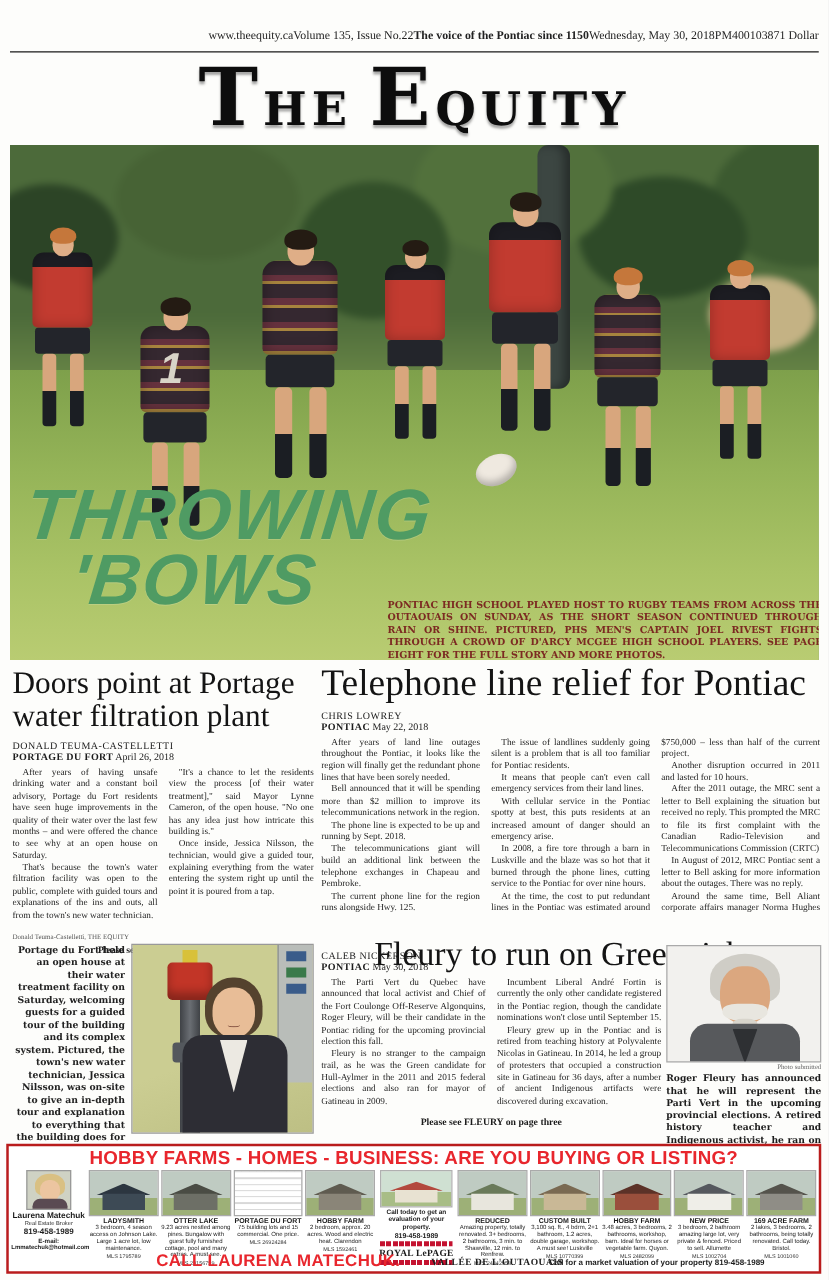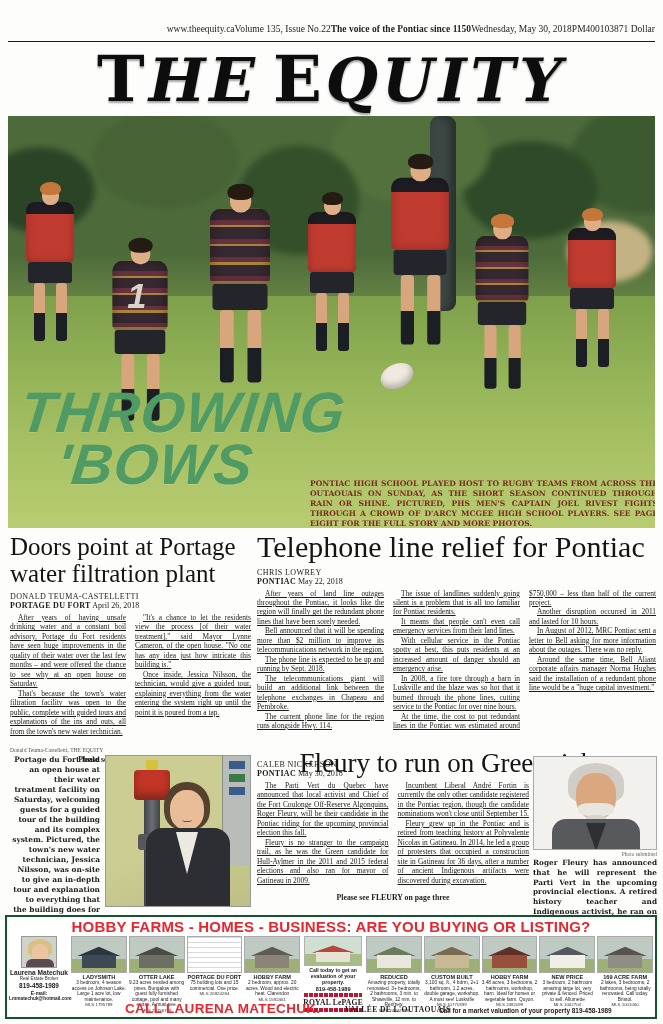--- a/index.html
+++ b/index.html
@@ -17,21 +17,21 @@
   }
   .topbar .tagline { font-weight:bold; }
   
   .masthead {
     position:absolute; top:46px; left:0; width:663px; text-align:center;
     font-family:"DejaVu Serif", serif; font-weight:bold; color:#0d0d0d;
     letter-spacing:4px; text-shadow:0 2px 2px rgba(0,0,0,.35);
     line-height:66px; white-space:nowrap;
   }
   .mh-cap { font-size:64px; }
-  .mh-sc  { font-size:60px;font-style:italic; }
+  .mh-sc  { font-size:37px; }
   .mh-gap { display:inline-block; width:14px; }
   
   .hero { position:absolute; top:116px; left:8px; width:647px; height:412px; overflow:hidden; background:#87a24e; }
   .trees { position:absolute; top:-8px; left:-8px; right:-8px; height:205px; filter:blur(3px);
     background:
       radial-gradient(90px 70px at 6% 40%, #2c4426 0 60%, transparent 62%),
       radial-gradient(120px 80px at 25% 25%, #476335 0 60%, transparent 62%),
       radial-gradient(100px 90px at 45% 45%, #33502a 0 60%, transparent 62%),
       radial-gradient(130px 90px at 62% 20%, #52713c 0 60%, transparent 62%),
       radial-gradient(110px 80px at 80% 40%, #2e4a28 0 60%, transparent 62%),
@@ -62,21 +62,21 @@
   .hero-title .l2 { margin-left:42px; }
   .hero-caption { position:absolute; left:302px; top:363px; width:348px; z-index:6;
     font-family:"DejaVu Serif", serif; font-weight:bold; font-size:7.6px; line-height:1.32;
     color:#7c2a22; text-align:justify; }
   
   .headline { font-family:"Liberation Serif", serif; font-weight:normal; color:#141414; }
   .byline { font-size:8px; letter-spacing:.4px; margin-top:5px; }
   .dateline { font-size:8px; margin-bottom:3px; }
   .dateline b { letter-spacing:.3px; }
   .article-body { font-size:7.4px; line-height:1.28; text-align:justify; column-gap:9px; overflow:hidden; column-fill:auto; }
-  .article-body p { text-indent:8px;text-decoration:underline; }
+  .article-body p { text-indent:8px; }
   .continuation { font-weight:bold; font-size:7.8px; text-align:center; margin-top:4px; }
   
   .water-art { position:absolute; top:533px; left:10px; width:241px; }
   .water-art .headline { font-size:25px; line-height:1.08; }
   .water-art .article-body { column-count:2; height:138px; margin-top:2px; }
   
   .tel-art { position:absolute; top:531px; left:257px; width:399px; }
   .tel-art .headline { font-size:30px; line-height:1.05; }
   .tel-art .article-body { column-count:3; height:158px; margin-top:2px; }
   
@@ -108,21 +108,21 @@
   .fp-photo { position:relative; width:124px; height:94px; background:#f2f1ee; border:1px solid #aaa; overflow:hidden; }
   .fl-hair { position:absolute; left:34px; top:6px; width:56px; height:40px; background:#cfcdc6; border-radius:50% 50% 30% 30%; }
   .fl-face { position:absolute; left:42px; top:16px; width:40px; height:46px; background:#dba77f; border-radius:44%; }
   .fl-stache { position:absolute; left:44px; top:46px; width:36px; height:14px; background:#e8e6df; border-radius:40% 40% 60% 60%; }
   .fl-beard { position:absolute; left:52px; top:58px; width:20px; height:10px; background:#d8d5cc; border-radius:40%; }
   .fl-jacket { position:absolute; left:18px; top:62px; width:88px; height:34px; background:#57595c; border-radius:14px 14px 0 0; }
   .fl-shirt { position:absolute; left:52px; top:66px; width:20px; height:28px; background:#2e3033; clip-path:polygon(0 0,100% 0,50% 100%); }
   .fp-credit { font-size:5.4px; color:#666; text-align:right; margin:1px 0; }
   .fp-caption { font-family:"DejaVu Serif",serif; font-weight:bold; font-size:7.3px; line-height:1.34; text-align:justify; }
   
-  .ad { position:absolute; top:915px; left:5px; width:652px; height:104px; border:2px solid #14532d; background:#fff; font-family:"Liberation Sans",sans-serif; }
+  .ad { position:absolute; top:915px; left:5px; width:652px; height:104px; border:2px solid #b91c1c; background:#fff; font-family:"Liberation Sans",sans-serif; }
   .ad-title { color:#e8262d; font-weight:bold; font-size:15px; text-align:center; letter-spacing:.2px; margin-top:1px; }
   .ad-row { display:flex; gap:2px; padding:1px 2px 0 2px; }
   .agent { width:60px; text-align:center; }
   .agent-photo { position:relative; width:36px; height:32px; margin:0 auto; background:#cfd2c4; border:1px solid #999; overflow:hidden; }
   .ag-hair { position:absolute; left:6px; top:2px; width:24px; height:18px; background:#d9c083; border-radius:50% 50% 35% 35%; }
   .ag-face { position:absolute; left:10px; top:7px; width:16px; height:17px; background:#ecc5a0; border-radius:45%; }
   .ag-body { position:absolute; left:4px; top:22px; width:28px; height:10px; background:#5a4a52; border-radius:6px 6px 0 0; }
   .agent .a-name { font-weight:bold; font-size:6.6px; margin-top:1px; }
   .agent .a-role { font-size:4.6px; color:#333; }
   .agent .a-phone { font-weight:bold; font-size:6.4px; margin-top:1px; }
@@ -283,27 +283,28 @@
 
   <div class="tel-art">
     <div class="headline">Telephone line relief for Pontiac</div>
     <div class="byline">CHRIS LOWREY</div>
     <div class="dateline"><b>PONTIAC</b> <span>May 22, 2018</span></div>
     <div class="article-body">
         <p>After years of land line outages throughout the Pontiac, it looks like the region will finally get the redundant phone lines that have been sorely needed.</p>
         <p>Bell announced that it will be spending more than $2 million to improve its telecommunications network in the region.</p>
         <p>The phone line is expected to be up and running by Sept. 2018.</p>
         <p>The telecommunications giant will build an additional link between the telephone exchanges in Chapeau and Pembroke.</p>
-        <p>The current phone line for the region runs alongside Hwy. 114.</p>
+        <p>The current phone line for the region runs alongside Hwy. 125.</p>
         <p>The issue of landlines suddenly going silent is a problem that is all too familiar for Pontiac residents.</p>
         <p>It means that people can't even call emergency services from their land lines.</p>
         <p>With cellular service in the Pontiac spotty at best, this puts residents at an increased amount of danger should an emergency arise.</p>
         <p>In 2008, a fire tore through a barn in Luskville and the blaze was so hot that it burned through the phone lines, cutting service to the Pontiac for over nine hours.</p>
         <p>At the time, the cost to put redundant lines in the Pontiac was estimated around $750,000 – less than half of the current project.</p>
         <p>Another disruption occurred in 2011 and lasted for 10 hours.</p>
+        <p>After the 2011 outage, the MRC sent a letter to Bell explaining the situation but received no reply. This prompted the MRC to file its first complaint with the Canadian Radio-Television and Telecommunications Commission (CRTC)</p>
         <p>In August of 2012, MRC Pontiac sent a letter to Bell asking for more information about the outages. There was no reply.</p>
         <p>Around the same time, Bell Aliant corporate affairs manager Norma Hughes said the installation of a redundant phone line would be a "huge capital investment."</p>
       </div>
   </div>
 
   <div class="water-photo-block">
     <div class="credit">Donald Teuma-Castelletti, THE EQUITY</div>
     <div class="wp-flex">
       <div class="wp-caption">Portage du Fort held an open house at their water treatment facility on Saturday, welcoming guests for a guided tour of the building and its complex system. Pictured, the town's new water technician, Jessica Nilsson, was on-site to give an in-depth tour and explanation to everything that the building does for residents' water.</div>
       <div class="wp-photo">

